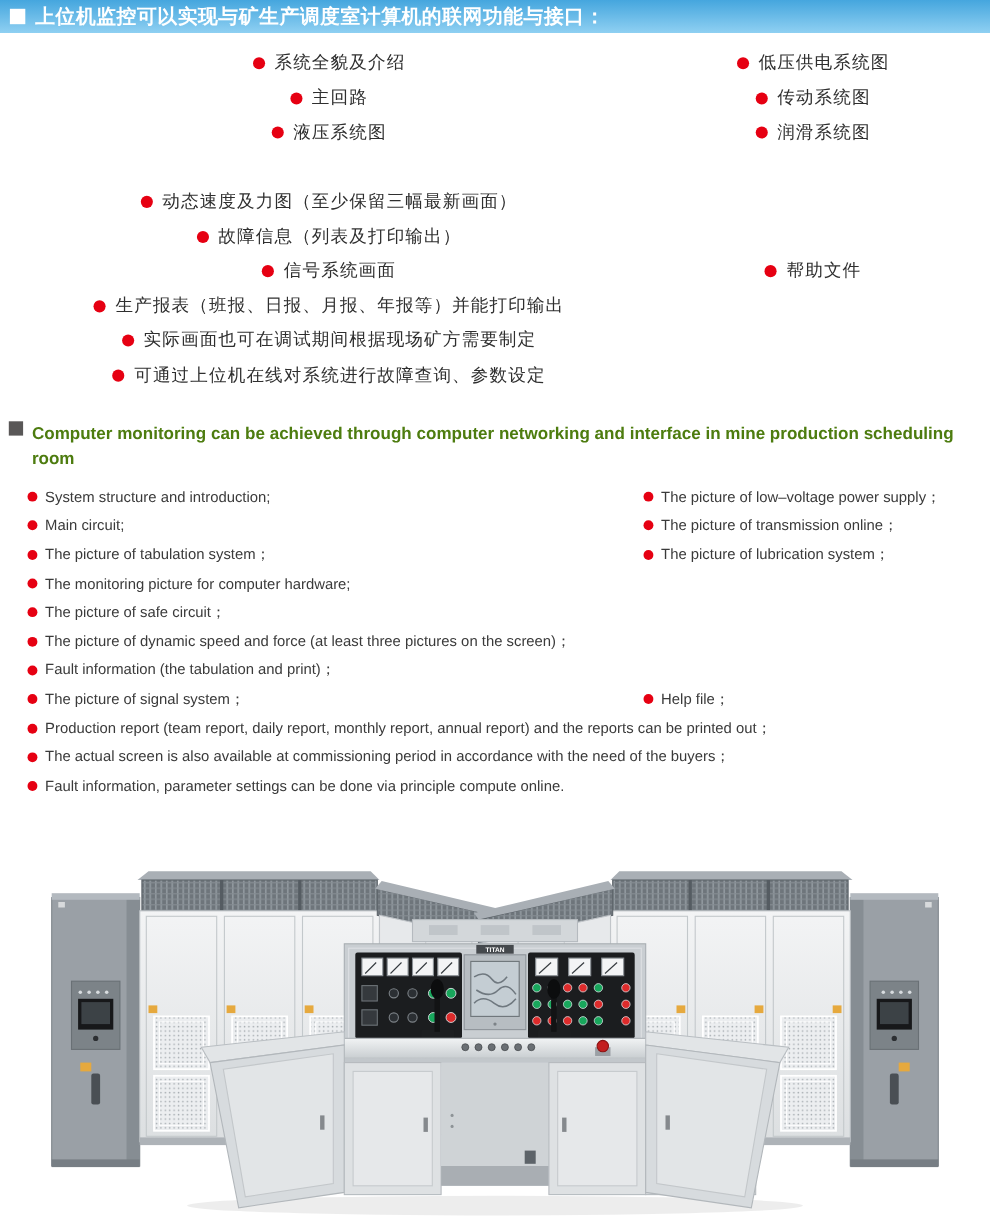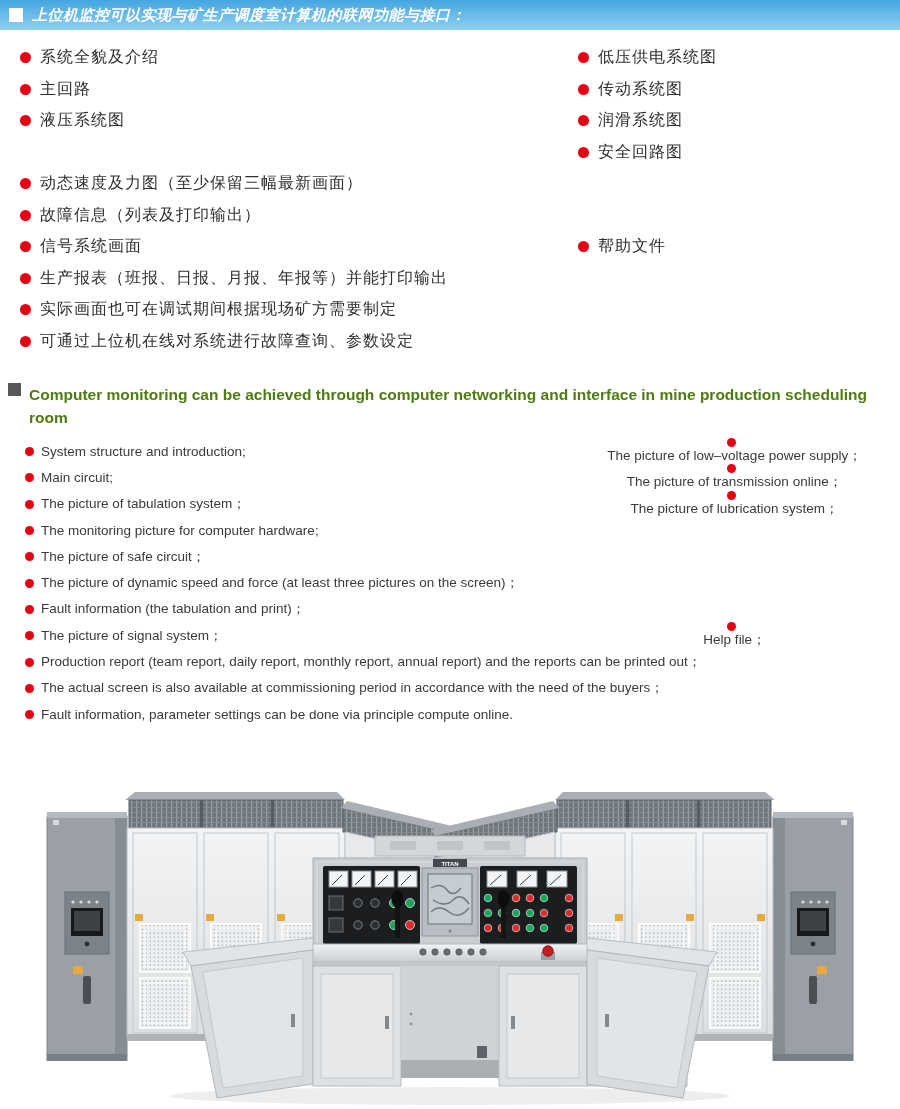--- a/index.html
+++ b/index.html
@@ -9,29 +9,29 @@
     -webkit-font-smoothing:antialiased;
   }
   
   .header-bar{
     height:30px;display:flex;align-items:center;
     background:linear-gradient(#45a6de,#8fd0f2);
     padding-left:9px;box-sizing:border-box;
   }
   .header-square{width:14px;height:14px;background:#ffffff;margin-right:9px;flex:0 0 auto;}
   .header-title{
-    color:#ffffff;font-size:15px;font-weight:bold;letter-spacing:.5px;
-    font-family:"DejaVu Sans","Liberation Sans",sans-serif;white-space:nowrap;font-style:italic;
+    color:#ffffff;font-size:18px;font-weight:bold;letter-spacing:.5px;
+    font-family:"DejaVu Sans","Liberation Sans",sans-serif;white-space:nowrap;
   }
   
   .cn-list{
     display:grid;grid-template-columns:558px 1fr;grid-auto-rows:31.5px;
     margin:12px 0 0 20px;align-items:center;
   }
-  .cn-item{display:flex;align-items:center;grid-column:1;}
+  .cn-item{display:flex;align-items:center;grid-column:1;justify-content:center;}
   .cn-item.col2{grid-column:2;}
   .cn-bullet{width:11px;height:11px;border-radius:50%;background:#e60012;margin-right:9px;flex:0 0 auto;}
   .cn-text{
     font-size:16px;color:#2f2f2f;font-weight:500;letter-spacing:1px;
     font-family:"DejaVu Sans","Liberation Sans",sans-serif;white-space:nowrap;
   }
   
   .en-heading{
     margin:26px 20px 0 8px;color:#4d7c0f;font-weight:bold;font-size:15.5px;line-height:1.5;
   }
@@ -40,21 +40,21 @@
     vertical-align:-1px;
   }
   .en-heading .hang{display:flex;}
   .en-heading .hang .txt{flex:1;}
   
   .en-list{
     display:grid;grid-template-columns:560px 1fr;grid-auto-rows:26.3px;
     margin:9px 16px 0 25px;align-items:center;
   }
   .en-item{display:flex;align-items:center;grid-column:1;}
-  .en-item.col2{grid-column:2;flex-direction:column;}
+  .en-item.col2{grid-column:2;}
   .en-bullet{width:9px;height:9px;border-radius:50%;background:#e60012;margin-right:7px;flex:0 0 auto;}
   .en-text{font-size:13.5px;color:#3a3a3a;white-space:nowrap;}
   
   .photo-wrap{margin-top:48px;display:flex;justify-content:center;}
 </style>
 </head>
 <body>
 
 <div class="header-bar">
   <span class="header-square"></span>
@@ -103,24 +103,20 @@
       <span class="cn-bullet"></span>
       <span class="cn-text">低压供电系统图</span>
     </div>
   <div class="cn-item col2" style="grid-row:2">
       <span class="cn-bullet"></span>
       <span class="cn-text">传动系统图</span>
     </div>
   <div class="cn-item col2" style="grid-row:3">
       <span class="cn-bullet"></span>
       <span class="cn-text">润滑系统图</span>
-    </div>
-  <div class="cn-item col2" style="grid-row:4">
-      <span class="cn-bullet"></span>
-      <span class="cn-text">安全回路图</span>
     </div>
   <div class="cn-item col2" style="grid-row:7">
       <span class="cn-bullet"></span>
       <span class="cn-text">帮助文件</span>
     </div>
 </div>
 
 <div class="en-heading">
   <div class="hang">
     <span class="sq"></span>

